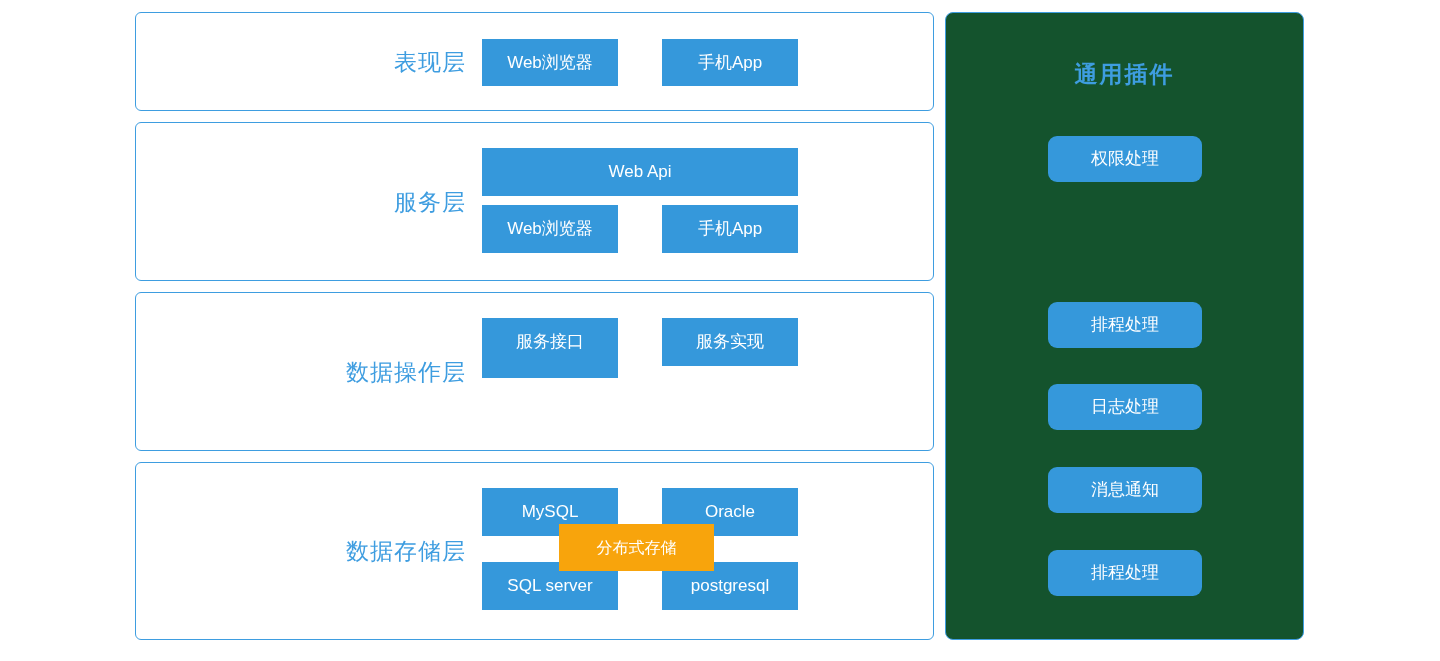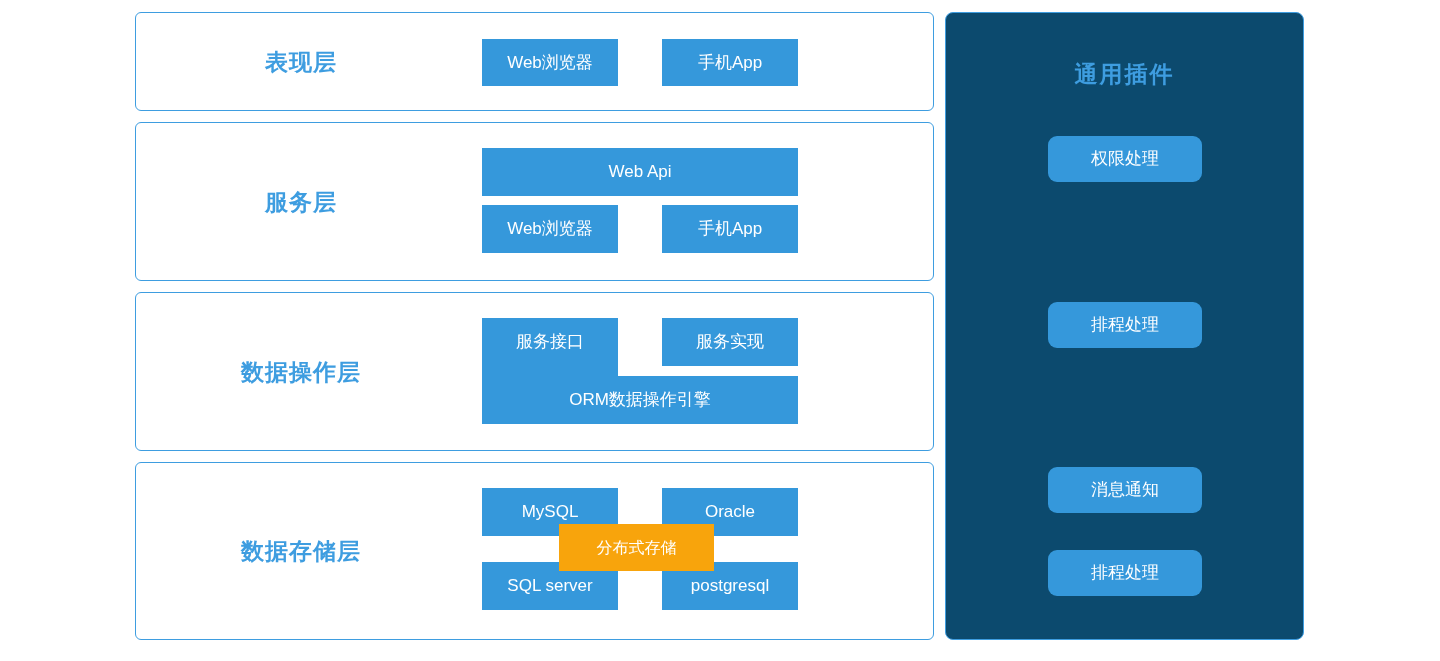--- a/index.html
+++ b/index.html
@@ -19,23 +19,23 @@
     background: #ffffff;
     border: 1.5px solid #3e9de0;
     border-radius: 6px;
   }
   .layer-title {
     position: absolute;
     left: 0;
     top: 50%;
     transform: translateY(-50%);
     width: 330px;
-    text-align: center;
+    text-align: right;
     font-size: 23px;
-    font-weight: bold;
+    font-weight: normal;
     color: #3e9de0;
     letter-spacing: 1px;
   }
   .boxes {
     position: absolute;
     left: 346px;
     top: 0;
     width: 316px;
     height: 100%;
   }
@@ -73,21 +73,21 @@
     z-index: 2;
   }
 
   
   .plugins-panel {
     position: absolute;
     left: 945px;
     top: 12px;
     width: 359px;
     height: 628px;
-    background: #0c4a6e;
+    background: #14532d;
     border: 1.5px solid #3e9de0;
     border-radius: 8px;
   }
   .panel-title {
     position: absolute;
     top: 46px;
     left: 0;
     width: 100%;
     text-align: center;
     font-size: 23px;
@@ -134,23 +134,20 @@
   </div>
 </section>
 
 <section class="layer-card" style="top:292px;height:159px">
   <h2 class="layer-title">数据操作层</h2>
   <div class="boxes">
     <div class="row" style="top:25px">
       <div class="box half" style="height:60px;line-height:48px">服务接口</div>
       <div class="box half" style="height:48px;line-height:48px">服务实现</div>
     </div>
-    <div class="row" style="top:83px">
-      <div class="box wide" style="height:48px;line-height:48px">ORM数据操作引擎</div>
-    </div>
   </div>
 </section>
 
 <section class="layer-card" style="top:462px;height:178px">
   <h2 class="layer-title">数据存储层</h2>
   <div class="boxes">
     <div class="row" style="top:25px">
       <div class="box half" style="height:48px;line-height:48px">MySQL</div>
       <div class="box half" style="height:48px;line-height:48px">Oracle</div>
     </div>
@@ -159,15 +156,16 @@
       <div class="box half" style="height:48px;line-height:48px">postgresql</div>
     </div>
     <div class="overlay-box">分布式存储</div>
   </div>
 </section>
 
 <aside class="plugins-panel">
   <h2 class="panel-title">通用插件</h2>
   <div class="plugin-box" style="top:123px">权限处理</div>
   <div class="plugin-box" style="top:289px">排程处理</div>
+  <div class="plugin-box" style="top:371px">日志处理</div>
   <div class="plugin-box" style="top:454px">消息通知</div>
   <div class="plugin-box" style="top:537px">排程处理</div>
 </aside>
 
 </body></html>

